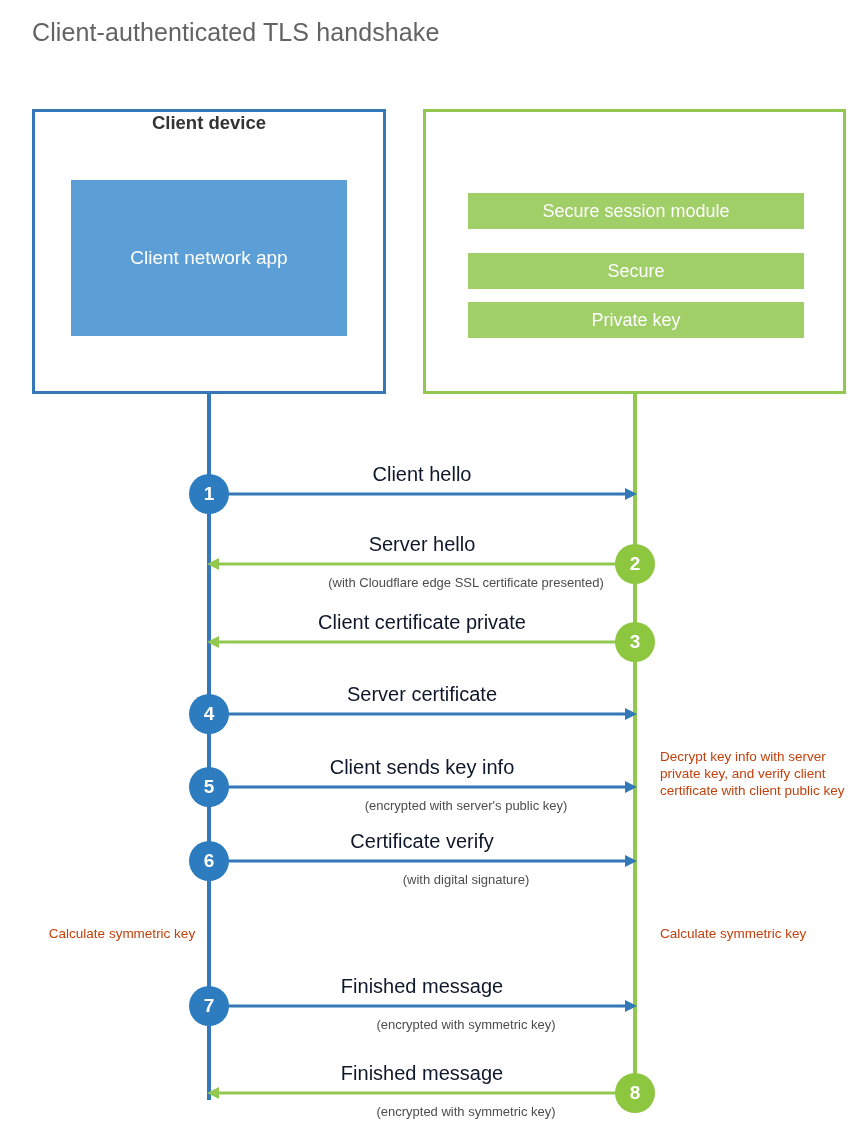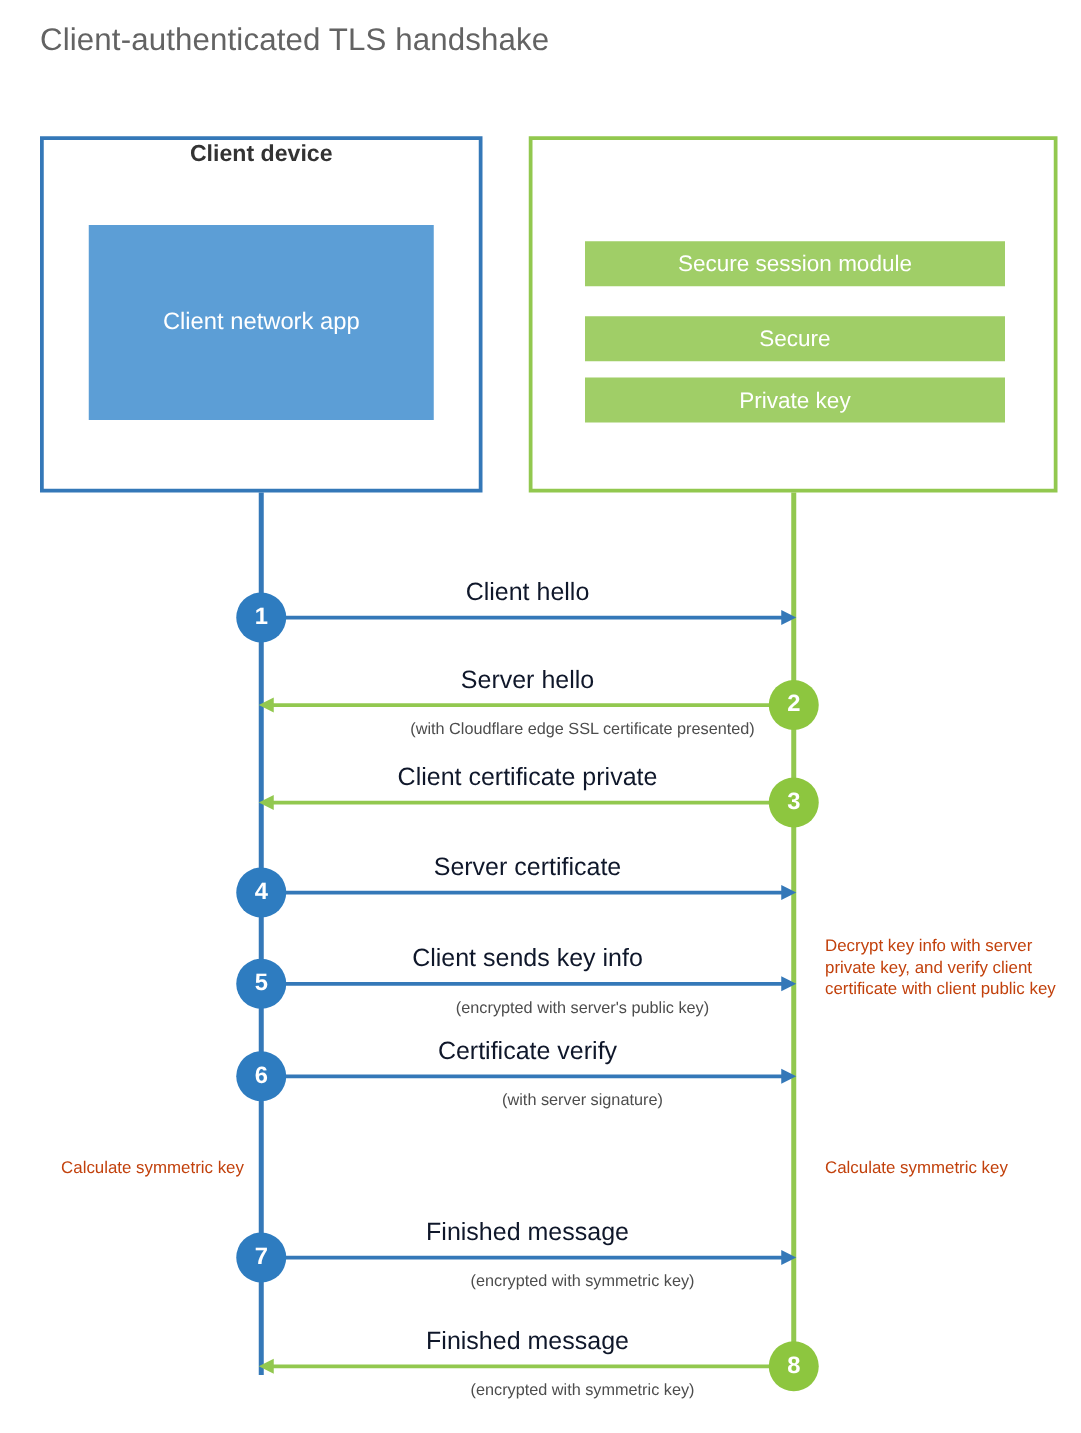--- a/index.html
+++ b/index.html
@@ -227,21 +227,21 @@
       <div class="label-main">Client sends key info</div>
       <div class="label-sub">(encrypted with server's public key)</div>
     </div>
     <div class="step-circle blue" style="top: 767px; left: 189px;">5</div>
     <div class="msg" style="top: 861px;">
       <svg class="arrow-svg" width="430" height="12">
         <line y1="6" y2="6" stroke="#3478b8" stroke-width="3" x1="0" x2="420"></line>
         <polygon fill="#3478b8" points="418,0 430,6 418,12"></polygon>
       </svg>
       <div class="label-main">Certificate verify</div>
-      <div class="label-sub">(with server signature)</div>
+      <div class="label-sub">(with digital signature)</div>
     </div>
     <div class="step-circle blue" style="top: 841px; left: 189px;">6</div>
     <div class="msg" style="top: 1006px;">
       <svg class="arrow-svg" width="430" height="12">
         <line y1="6" y2="6" stroke="#3478b8" stroke-width="3" x1="0" x2="420"></line>
         <polygon fill="#3478b8" points="418,0 430,6 418,12"></polygon>
       </svg>
       <div class="label-main">Finished message</div>
       <div class="label-sub">(encrypted with symmetric key)</div>
     </div>

